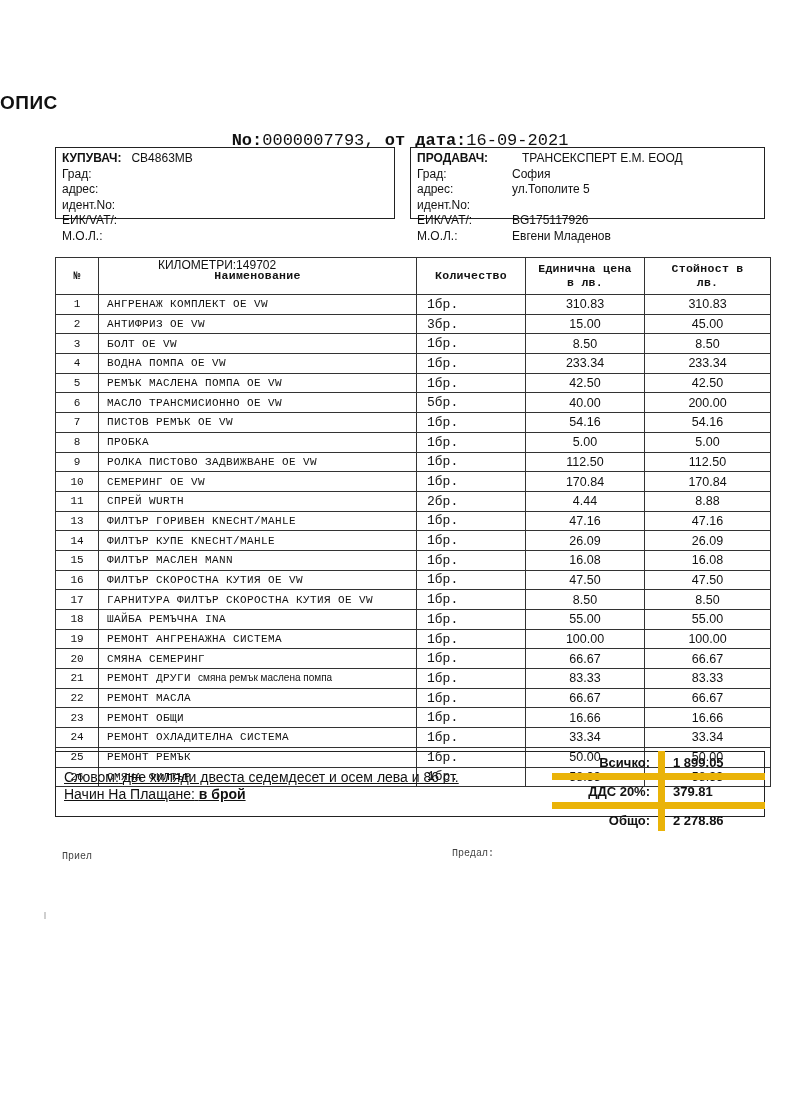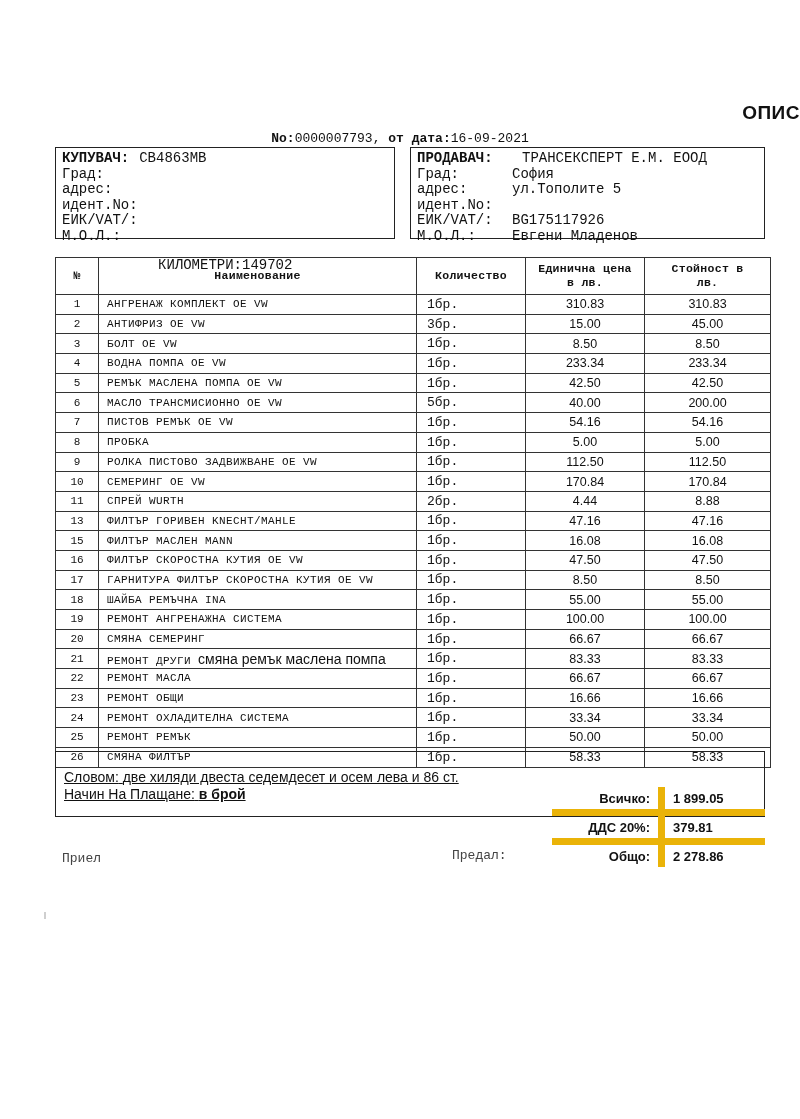--- a/index.html
+++ b/index.html
@@ -15,50 +15,48 @@
     color: #111111;
     overflow: hidden;
   }
 
   
   #doc-title {
     position: absolute;
     left: 0;
     top: 92px;
     width: 800px;
-    text-align: right;
+    text-align: left;
     font-family: "Liberation Sans", sans-serif;
     font-weight: bold;
     font-size: 19px;
     letter-spacing: 0.5px;
-    margin-top: 10px;
   }
   #doc-subtitle {
     position: absolute;
     left: 0;
     top: 131px;
     width: 800px;
     text-align: center;
     font-family: "Liberation Mono", monospace;
-    font-size: 13px;
+    font-size: 17px;
     letter-spacing: 0px;
   }
   #doc-subtitle .lbl { font-weight: bold; }
 
   
   .party-box {
     position: absolute;
     top: 147px;
     border: 1px solid #222;
-    height: 92px;
+    height: 72px;
     box-sizing: border-box;
     padding: 3px 0 0 6px;
-    font-size: 14px;
+    font-size: 12px;
     line-height: 15.5px;
-    font-family: Liberation Mono, monospace;
   }
   #buyer-box  { left: 55px;  width: 340px; }
   #seller-box { left: 410px; width: 355px; }
   .party-row { display: flex; white-space: nowrap; }
   .party-row .k { width: 78px; flex: none; }
   .party-row .v { flex: 1 1 auto; }
   .party-row .k.hdr { font-weight: bold; width: auto; padding-right: 10px; }
   .party-row .v.hdr { font-weight: normal; }
   #buyer-box .kmrow .v { padding-left: 18px; margin-top: 29px; }
   #seller-box .party-row .k { width: 95px; }
@@ -93,21 +91,21 @@
               font-family: "Liberation Mono", monospace; font-size: 11px;
               letter-spacing: 0.4px; white-space: nowrap; overflow: hidden; }
   .c-qty    { width: 108px; text-align: left; padding-left: 10px !important;
               font-family: "Liberation Mono", monospace; font-size: 13px; }
   .c-price  { width: 118px; text-align: center;
               font-family: "Liberation Sans", sans-serif; font-size: 12.5px; margin-top: 35px; }
   .c-total  { width: 125px; text-align: center;
               font-family: "Liberation Sans", sans-serif; font-size: 12.5px; }
   .alt-note {
     font-family: "Liberation Sans", sans-serif;
-    font-size: 14px;
+    font-size: 10px;
     letter-spacing: 0;
   }
 
   
   #summary-box {
     position: absolute;
     left: 55px;
     top: 751px;
     width: 710px;
     height: 66px;
@@ -122,39 +120,38 @@
     font-size: 14px;
     line-height: 17px;
     text-decoration: underline;
   }
   #summary-words .strong { font-weight: bold; }
   #totals-table {
     position: absolute;
     right: -1px;
     top: -1px;
     border-collapse: collapse;
-    margin-top: 36px;
   }
   #totals-table td {
     border: 7px solid #eab308;
     height: 22px;
     font-size: 13px;
     font-weight: bold;
     padding: 0 8px;
   }
   #totals-table td.tl { text-align: right; width: 90px; border-left: none; }
   #totals-table td.tv { text-align: left; width: 84px; border-right: none; }
   #totals-table tr:first-child td { border-top: none; }
   #totals-table tr:last-child td { border-bottom: none; }
 
   
   .sig {
     position: absolute;
     font-family: "Liberation Mono", monospace;
-    font-size: 13px;
+    font-size: 10px;
     color: #444;
   }
   #sig-received { left: 62px;  top: 851px; }
   #sig-handed   { left: 452px; top: 848px; }
 
   #stray-mark {
     position: absolute;
     left: 44px;
     top: 912px;
     width: 2px;
@@ -320,20 +317,27 @@
         <td class="c-total">8.88</td>
       </tr>
       <tr>
         <td class="c-no">13</td>
         <td class="c-name">ФИЛТЪР ГОРИВЕН KNECHT/MAHLE</td>
         <td class="c-qty">1бр.</td>
         <td class="c-price">47.16</td>
         <td class="c-total">47.16</td>
       </tr>
       <tr>
+        <td class="c-no">14</td>
+        <td class="c-name">ФИЛТЪР КУПЕ KNECHT/MAHLE</td>
+        <td class="c-qty">1бр.</td>
+        <td class="c-price">26.09</td>
+        <td class="c-total">26.09</td>
+      </tr>
+      <tr>
         <td class="c-no">15</td>
         <td class="c-name">ФИЛТЪР МАСЛЕН MANN</td>
         <td class="c-qty">1бр.</td>
         <td class="c-price">16.08</td>
         <td class="c-total">16.08</td>
       </tr>
       <tr>
         <td class="c-no">16</td>
         <td class="c-name">ФИЛТЪР СКОРОСТНА КУТИЯ OE VW</td>
         <td class="c-qty">1бр.</td>

